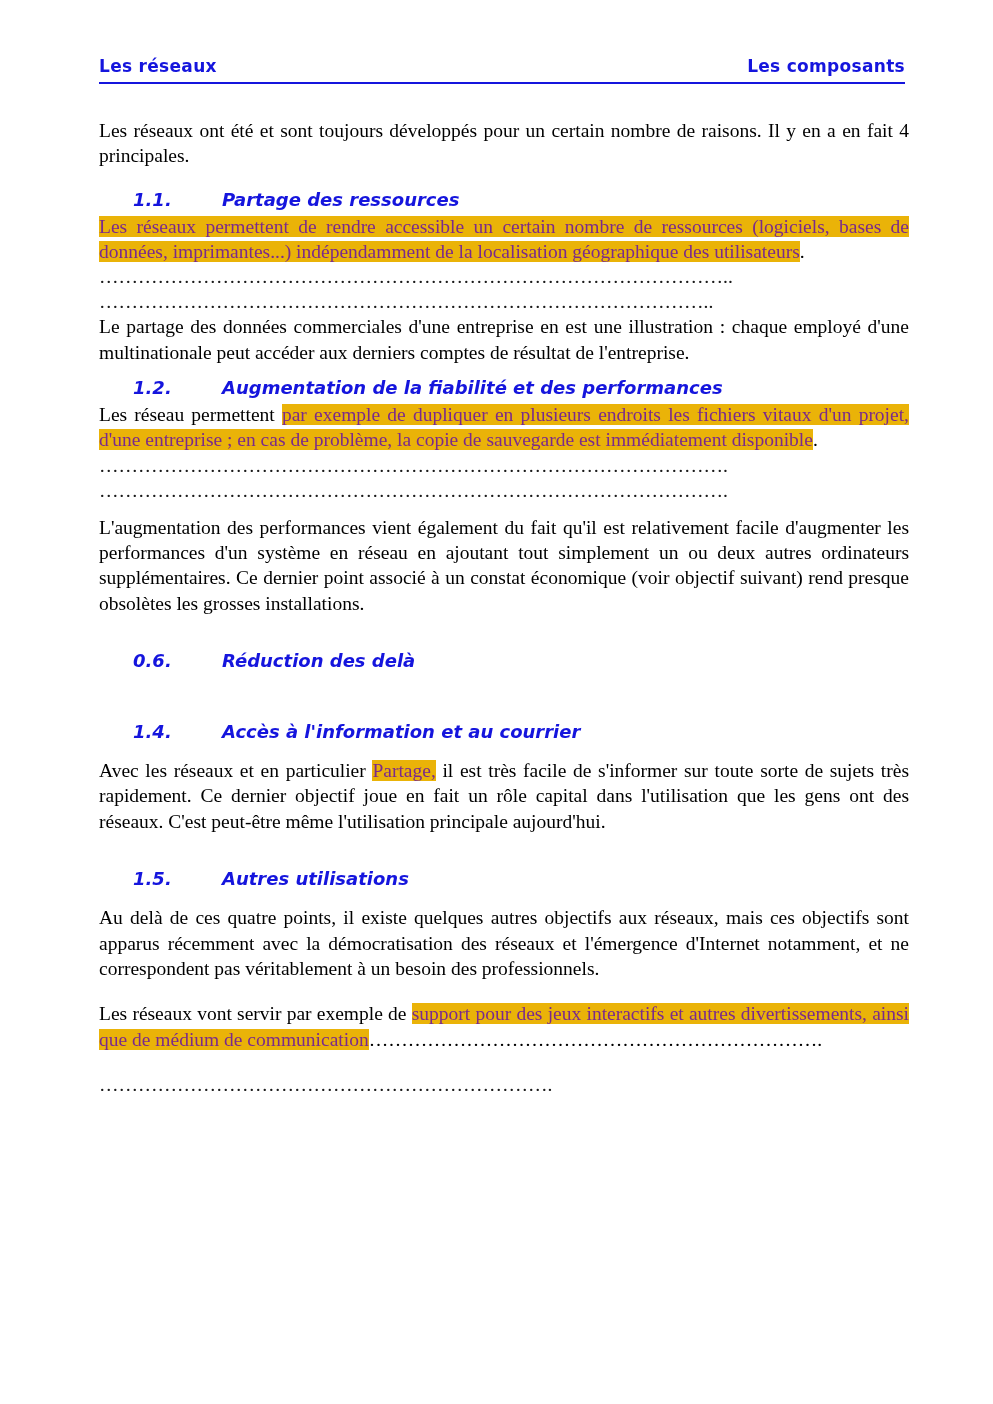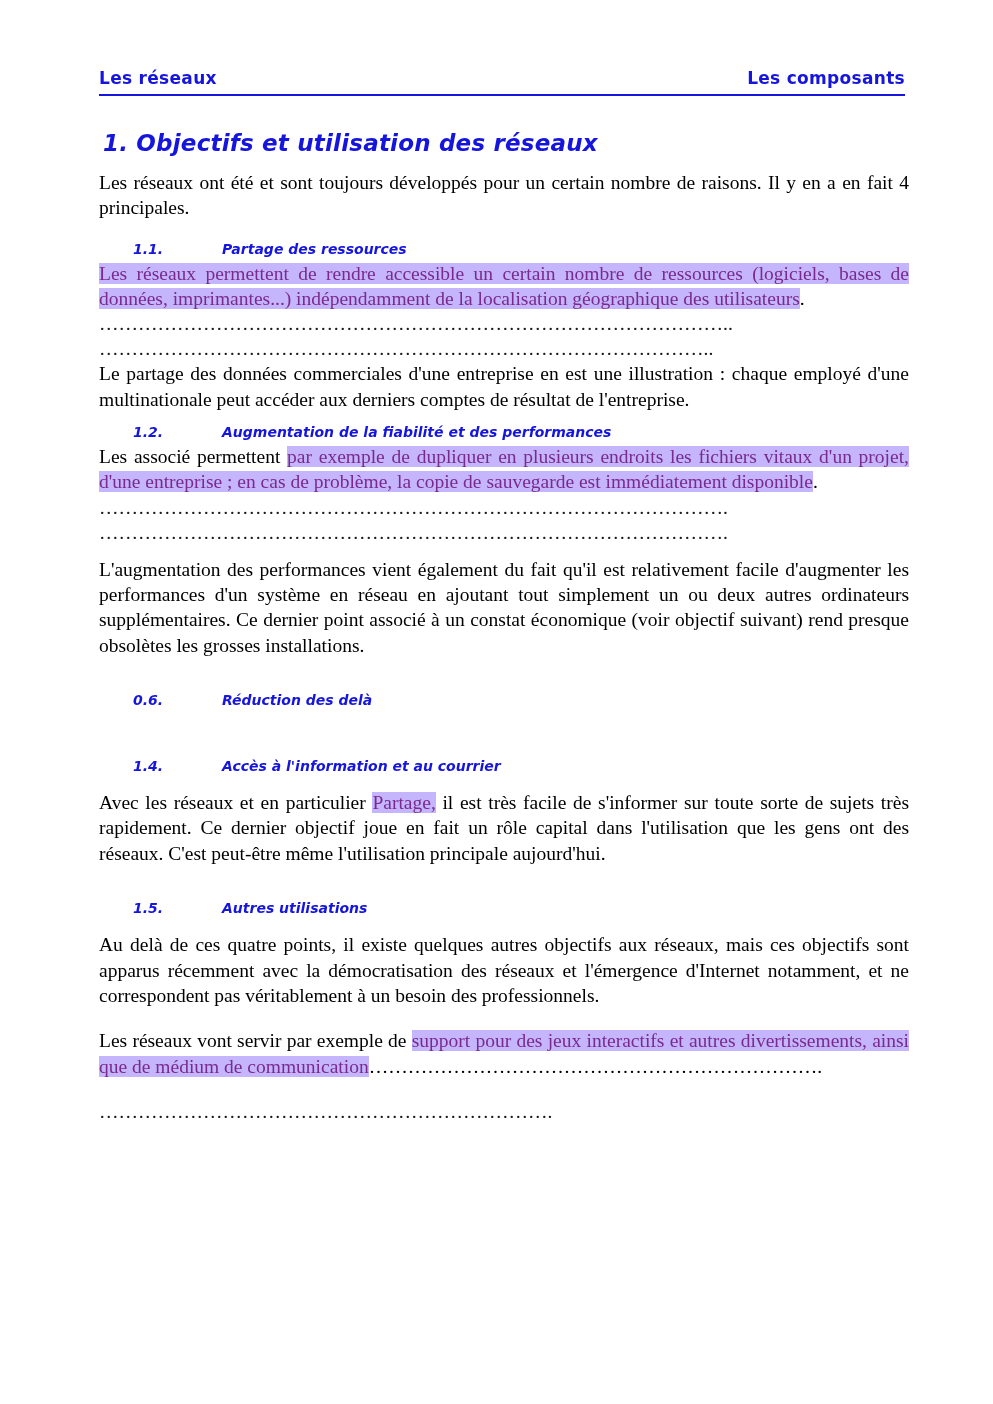--- a/index.html
+++ b/index.html
@@ -11,21 +11,21 @@
     width: 993px;
     height: 1404px;
     font-family: "Liberation Serif", "DejaVu Serif", serif;
     color: #000000;
     overflow: hidden;
     position: relative;
   }
 
   .page {
     position: absolute;
-    left: 0; top: 12px;
+    left: 0; top: 0;
     width: 993px;
     height: 1240px;
     box-sizing: border-box;
     padding: 10px;
   }
 
   
   .doc-header {
     position: absolute;
     left: 99px;
@@ -65,21 +65,21 @@
     letter-spacing: 0.2px;
     white-space: nowrap;
   }
 
   .subhead {
     margin: 0 0 4px 0;
     padding-left: 34px;
     font-family: "DejaVu Sans", "Liberation Sans", sans-serif;
     font-style: italic;
     font-weight: bold;
-    font-size: 14px;
+    font-size: 18px;
     color: #1515dd;
     white-space: nowrap;
   }
   .subhead .num {
     display: inline-block;
     width: 89px;
   }
 
   p.body {
     margin: 0;
@@ -89,21 +89,21 @@
     text-justify: inter-word;
     color: #000000;
   }
 
   .gap-sm { height: 12px; }
   .gap-md { height: 20px; }
   .gap-xl { height: 34px; }
 
   
   .hl {
-    background: #c4b5fd;
+    background: #eab308;
     color: #7a2a8c;
   }
   .dotline {
     margin: 0;
     height: 25px;
     line-height: 25px;
     font-size: 19.5px;
     overflow: hidden;
     white-space: nowrap;
     color: #1a1a1a;
@@ -115,40 +115,39 @@
 
 <div class="page">
 
   <div class="doc-header">
     <span class="hdr-text">Les réseaux</span>
     <span class="hdr-text">Les composants</span>
   </div>
 
   <div class="content">
 
-    <h1 class="sec-title">1. Objectifs et utilisation des réseaux</h1>
 
     <p class="body">Les réseaux ont été et sont toujours développés pour un certain nombre de raisons. Il y en a en fait 4 principales.</p>
 
     <div class="gap-md"></div>
 
     <div class="subhead">
       <span class="num">1.1.</span><span>Partage des ressources</span>
     </div>
     <p class="body"><span class="hl">Les réseaux permettent de rendre accessible un certain nombre de ressources (logiciels, bases de données, imprimantes...) indépendamment de la localisation géographique des utilisateurs</span><span>.</span></p>
     <div class="dotline">……………………………………………………………………………………..</div>
     <div class="dotline">…………………………………………………………………………………..</div>
     <p class="body"> Le partage des données commerciales d'une entreprise en est une illustration : chaque employé d'une multinationale peut accéder aux derniers comptes de résultat de l'entreprise.</p>
 
     <div class="gap-sm"></div>
 
     <div class="subhead">
       <span class="num">1.2.</span><span>Augmentation de la fiabilité et des performances</span>
     </div>
-    <p class="body"><span>Les associé permettent </span><span class="hl">par exemple de dupliquer en plusieurs endroits les fichiers vitaux d'un projet, d'une entreprise ; en cas de problème, la copie de sauvegarde est immédiatement disponible</span><span>.</span></p>
+    <p class="body"><span>Les réseau permettent </span><span class="hl">par exemple de dupliquer en plusieurs endroits les fichiers vitaux d'un projet, d'une entreprise ; en cas de problème, la copie de sauvegarde est immédiatement disponible</span><span>.</span></p>
     <div class="dotline">…………………………………………………………………………………….</div>
     <div class="dotline">…………………………………………………………………………………….</div>
     <div class="gap-sm"></div>
     <p class="body">L'augmentation des performances vient également du fait qu'il est relativement facile d'augmenter les performances d'un système en réseau en ajoutant tout simplement un ou deux autres ordinateurs supplémentaires. Ce dernier point associé à un constat économique (voir objectif suivant) rend presque obsolètes les grosses installations.</p>
 
     <div class="gap-xl"></div>
 
     <div class="subhead">
       <span class="num">0.6.</span><span>Réduction des delà</span>
     </div>

